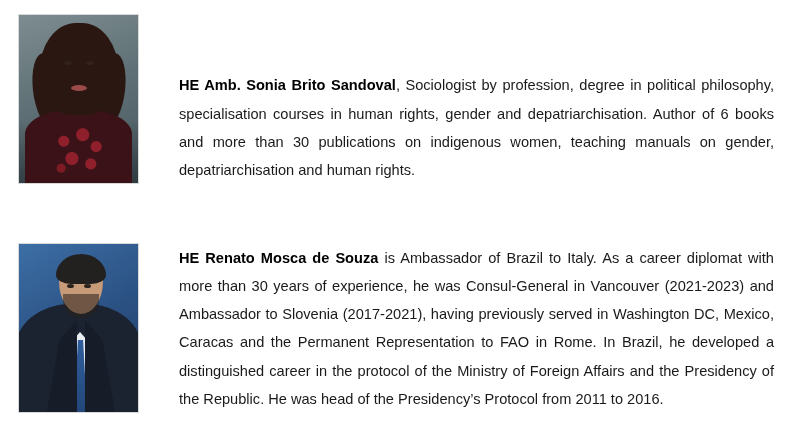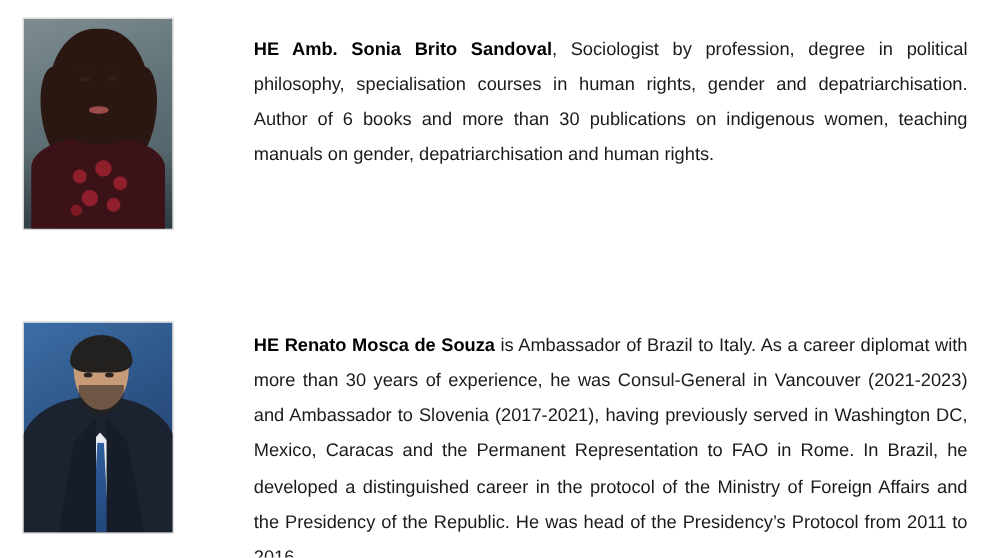--- a/index.html
+++ b/index.html
@@ -15,34 +15,33 @@
     overflow: hidden;
   }
   .page {
     position: relative;
     width: 790px;
     height: 446px;
     background: #ffffff;
   }
   .bio-entry {
     display: flex;
-    align-items: flex-start;
+    align-items: flex-end;
     box-sizing: border-box;
-    gap: 24px;
   }
   #entry-1 {
     position: absolute;
     left: 18px;
     top: 14px;
     width: 756px;
   }
   #entry-2 {
     position: absolute;
     left: 18px;
-    top: 253px;
+    top: 234px;
     width: 756px;
   }
   .portrait {
     flex: 0 0 auto;
     border: 1px solid #d8d8d8;
     overflow: hidden;
     position: relative;
   }
   #portrait-1 {
     width: 119px;

